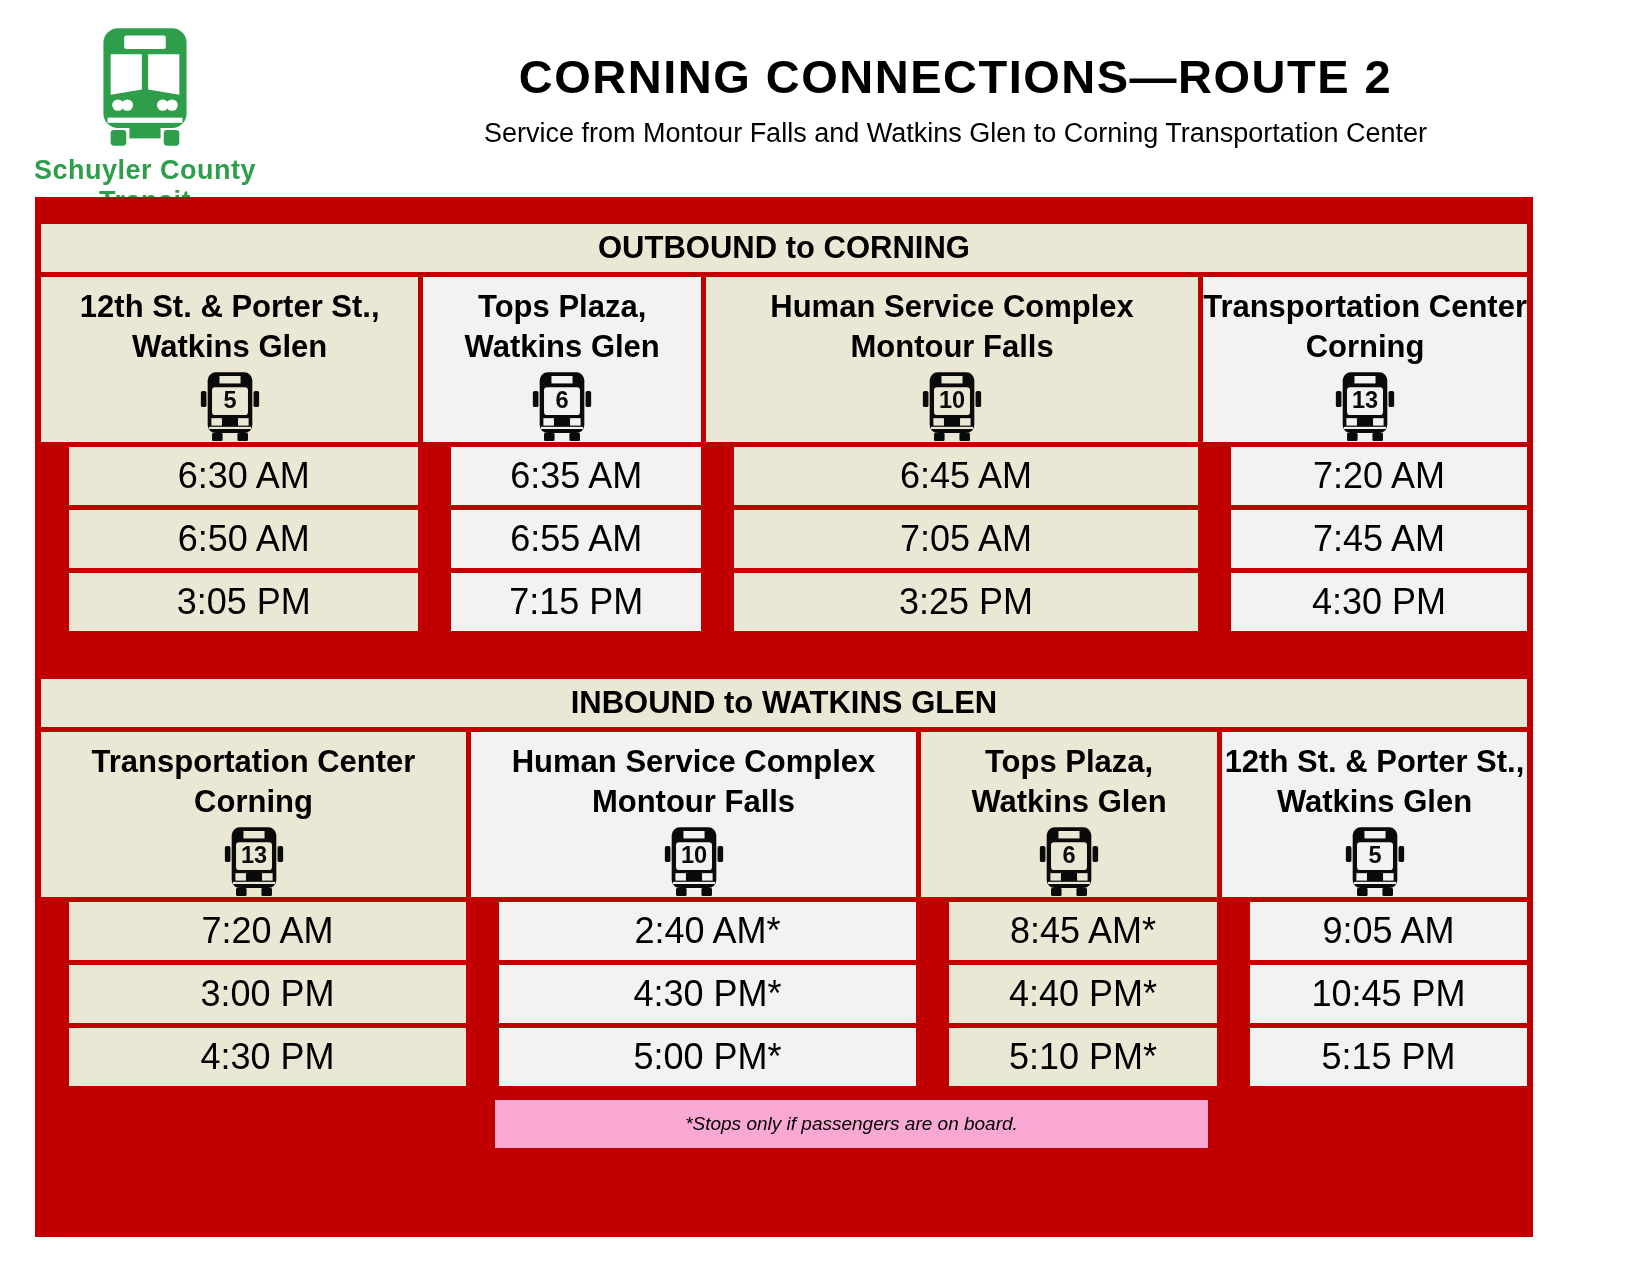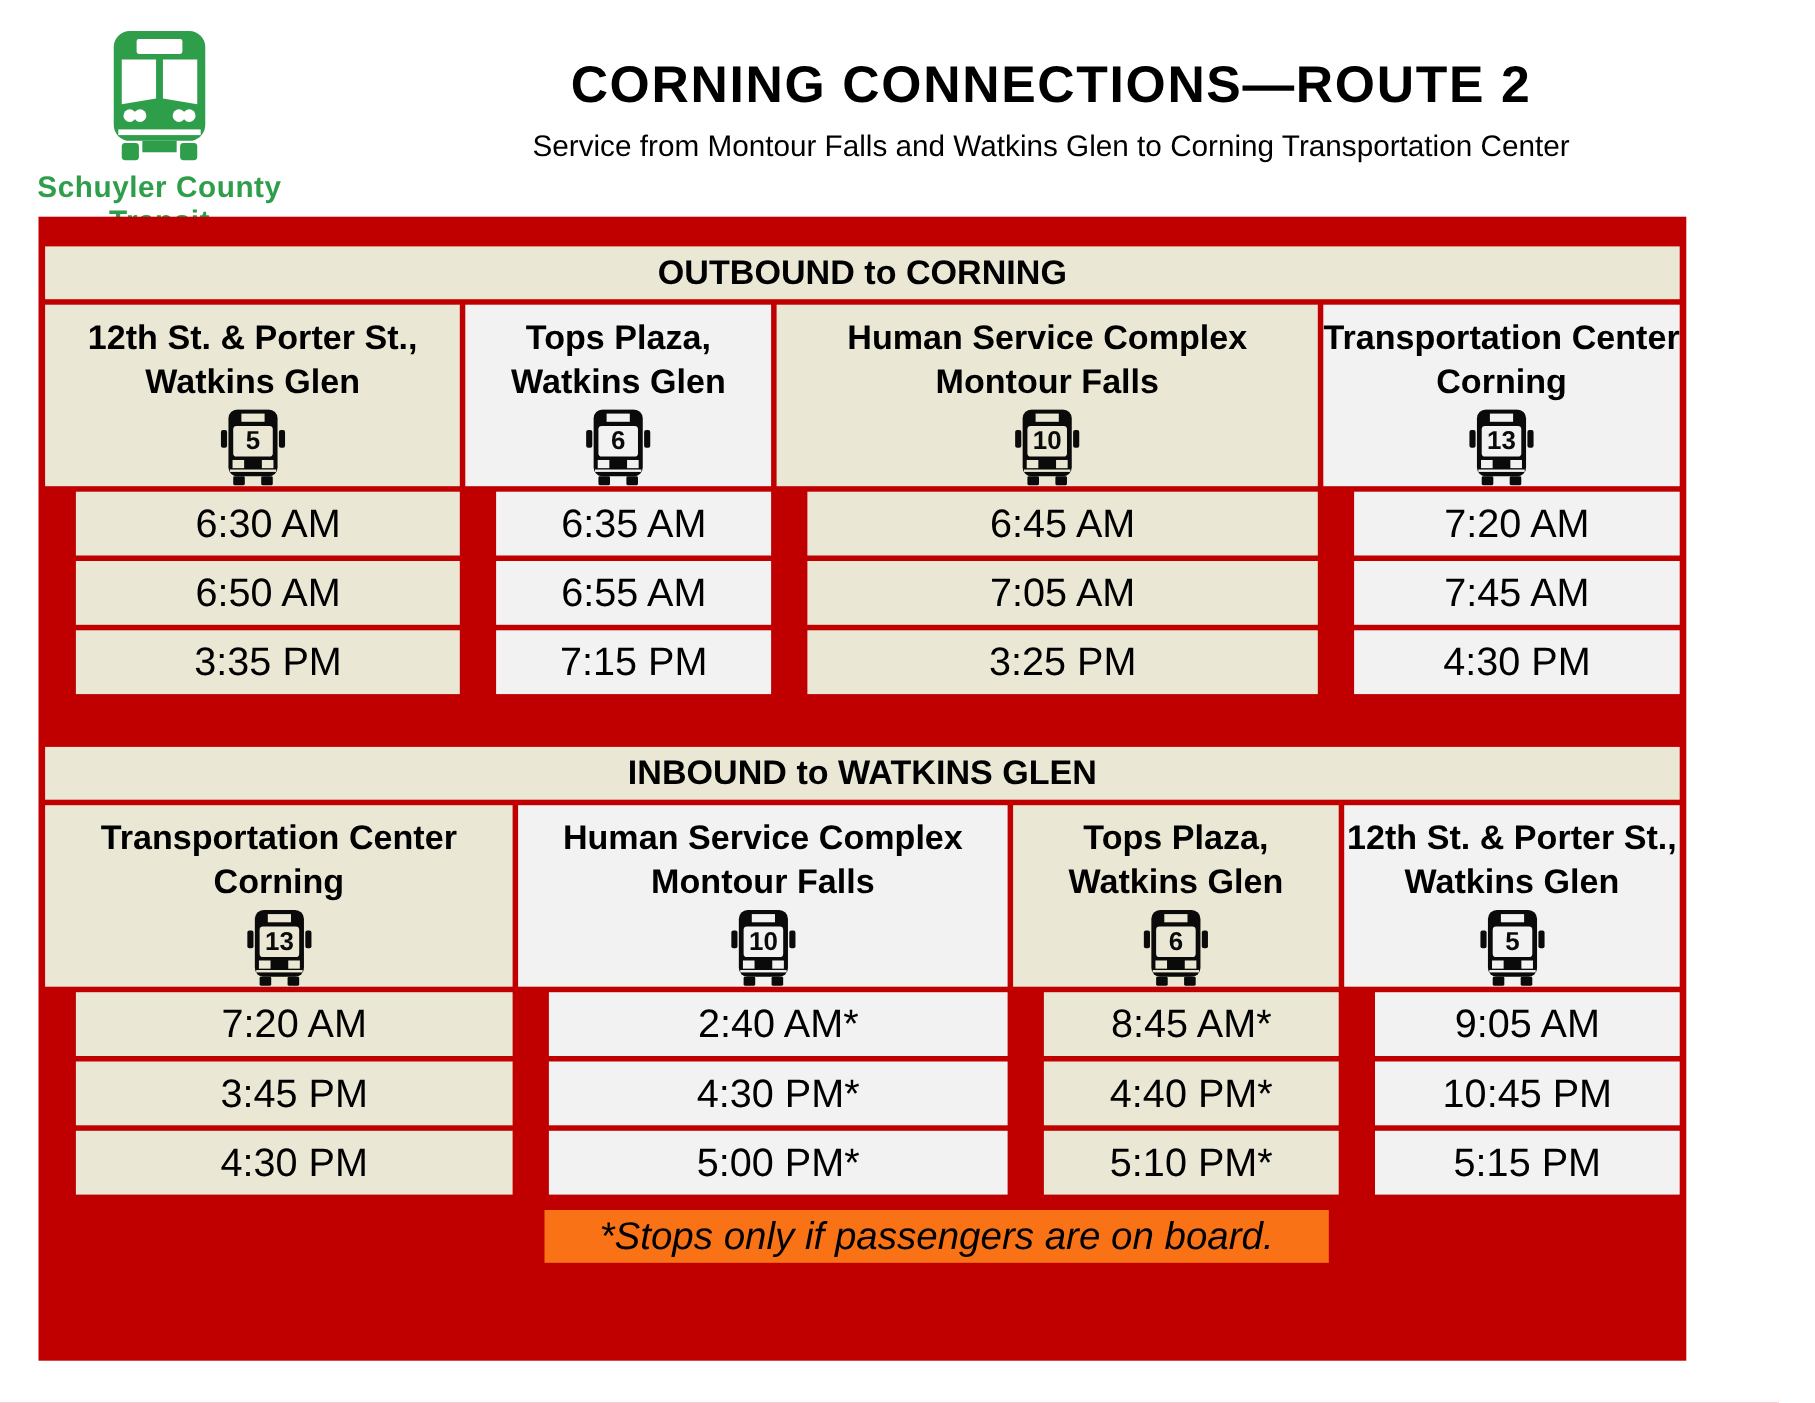--- a/index.html
+++ b/index.html
@@ -34,23 +34,23 @@
 
   .col-header{flex-direction:column;justify-content:space-between;
               padding-top:10px;box-sizing:border-box;}
   .stop-line{font-size:31px;font-weight:bold;line-height:39px;text-align:center;white-space:nowrap;}
   .bus-badge{width:62px;height:70px;margin-top:5px;}
   .bus-num{font-family:"Liberation Sans",sans-serif;font-size:38px;font-weight:bold;
            text-anchor:middle;fill:#0a0a0a;}
 
   .time-cell{font-size:36px;margin-left:28px;}
 
-  .footnote-box{width:713px;height:48px;background:#f97316;margin:14px 0 0 454px;
+  .footnote-box{width:713px;height:48px;background:#f9a8d4;margin:14px 0 0 454px;
                 display:flex;align-items:center;justify-content:center;
-                font-size:35px;font-style:italic;}
+                font-size:19px;font-style:italic;}
 
   .defs-svg{position:absolute;width:0;height:0;overflow:hidden;}
 </style>
 </head>
 <body>
 
 <svg class="defs-svg" aria-hidden="true">
   <defs>
     <g id="busShape">
       <rect x="3" y="30" width="9" height="26" rx="3" fill="#0a0a0a"></rect>
@@ -134,21 +134,21 @@
       <div class="cell time-cell bg-a">6:30 AM</div>
       <div class="cell time-cell bg-b">6:35 AM</div>
       <div class="cell time-cell bg-a">6:45 AM</div>
       <div class="cell time-cell bg-b">7:20 AM</div>
 
       <div class="cell time-cell bg-a">6:50 AM</div>
       <div class="cell time-cell bg-b">6:55 AM</div>
       <div class="cell time-cell bg-a">7:05 AM</div>
       <div class="cell time-cell bg-b">7:45 AM</div>
 
-      <div class="cell time-cell bg-a">3:35 PM</div>
+      <div class="cell time-cell bg-a">3:05 PM</div>
       <div class="cell time-cell bg-b">7:15 PM</div>
       <div class="cell time-cell bg-a">3:25 PM</div>
       <div class="cell time-cell bg-b">4:30 PM</div>
     </section>
 
     <section class="tbl tbl-inbound">
       <div class="cell section-header">INBOUND to WATKINS GLEN</div>
 
       <div class="cell col-header bg-a">
         <div class="stop-line">Transportation Center</div>
@@ -181,21 +181,21 @@
           <use href="#busShape"></use>
             <text x="50" y="58" class="bus-num">5</text>
         </svg>
       </div>
 
       <div class="cell time-cell bg-a">7:20 AM</div>
       <div class="cell time-cell bg-b">2:40 AM*</div>
       <div class="cell time-cell bg-a">8:45 AM*</div>
       <div class="cell time-cell bg-b">9:05 AM</div>
 
-      <div class="cell time-cell bg-a">3:45 PM</div>
+      <div class="cell time-cell bg-a">3:00 PM</div>
       <div class="cell time-cell bg-b">4:30 PM*</div>
       <div class="cell time-cell bg-a">4:40 PM*</div>
       <div class="cell time-cell bg-b">10:45 PM</div>
 
       <div class="cell time-cell bg-a">4:30 PM</div>
       <div class="cell time-cell bg-b">5:00 PM*</div>
       <div class="cell time-cell bg-a">5:10 PM*</div>
       <div class="cell time-cell bg-b">5:15 PM</div>
     </section>
 

